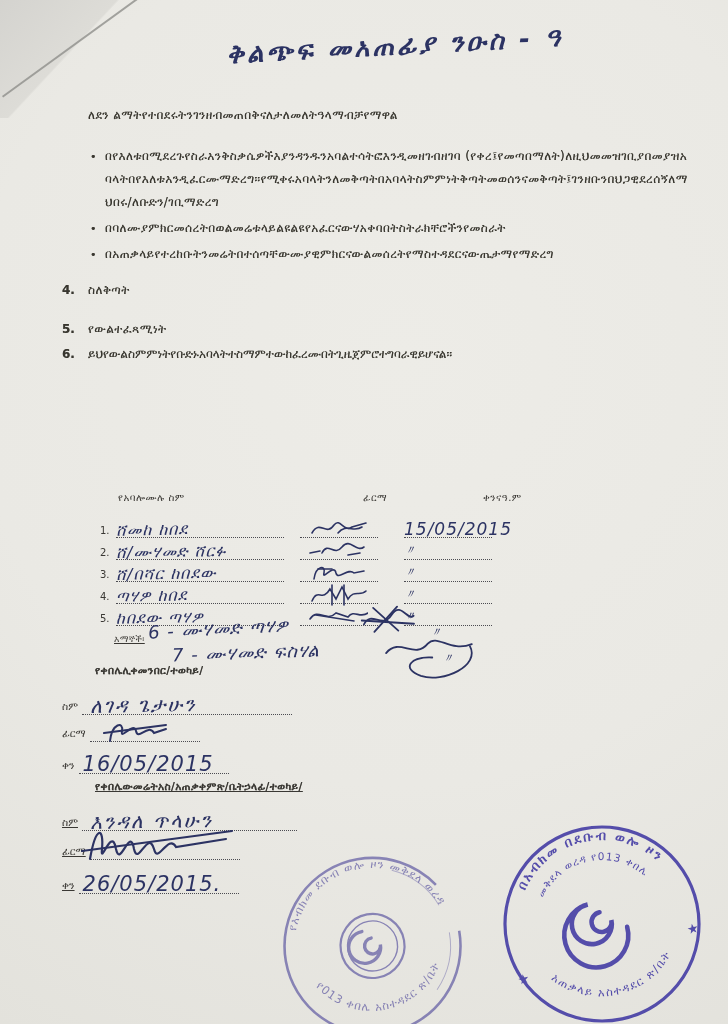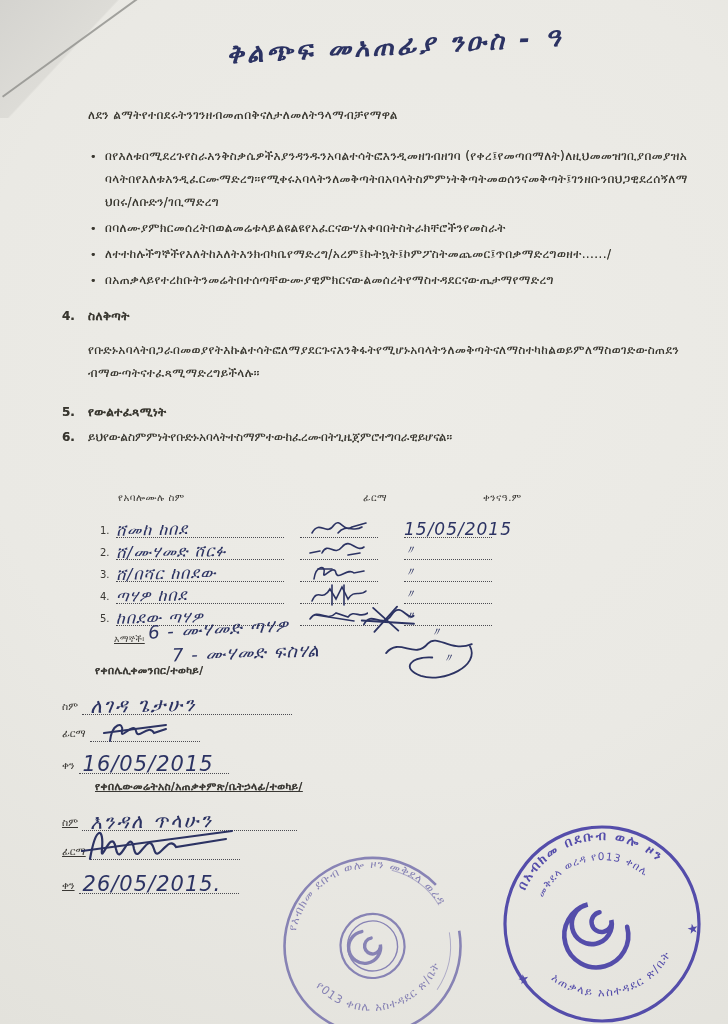--- a/index.html
+++ b/index.html
@@ -25,21 +25,21 @@
   .doc-body { position:absolute; left:88px; top:92px; width:600px;
     font-size:12px; color:#38362f; text-shadow:0 0 .4px rgba(40,40,30,.55);margin-top:16px; }
   .intro { line-height:15px; letter-spacing:.4px; word-break:break-all; }
   ul.bullets { list-style:none; margin-top:22px; }
   ul.bullets li { position:relative; padding-left:17px; line-height:23px;
     margin-bottom:3px; word-break:break-all; letter-spacing:.4px; }
   ul.bullets li::before { content:"•"; position:absolute; left:2px; top:0; font-size:11px; }
   .sections { margin-top:13px; margin-left:-26px; }
   .sec-row { display:flex; line-height:23px; }
   .sec-no { width:26px; flex:0 0 26px; font-weight:bold; }
-  .sec-title { font-weight:bold; letter-spacing:.4px; }
+  .sec-title { font-weight:normal; letter-spacing:.4px; }
   .sec-body { margin:11px 0 0 26px; line-height:23px; word-break:break-all; letter-spacing:.4px; }
   .sec-gap { margin-top:8px; }
   
   .sig-table { position:absolute; left:100px; top:492px; width:580px; font-size:10px; }
   .tbl-head { display:flex; margin-bottom:12px; letter-spacing:.5px; }
   .th-name { margin-left:18px; width:245px; }
   .th-sig  { width:120px; }
   .th-date { width:120px; }
   .tbl-row { display:flex; align-items:flex-end; height:22px; }
   .td-num { width:16px; flex:0 0 16px; font-size:10px; padding-bottom:2px; }
@@ -81,29 +81,27 @@
   <div class="corner-shade"></div>
   <div class="corner-line"></div>
 
   <div class="hand hand-title">ቅልጭፍ መአጠፊያ ንዑስ - ዓ</div>
 
   <div class="doc-body">
     <div class="intro">ለደን ልማትየተበደሩትንገንዘብመጠበቅናለታለመለትዓላማብቻየማዋል</div>
     <ul class="bullets">
       <li>በየእለቱበሚደረጉየስራእንቅስቃሴዎችእያንዳንዱንአባልተሳትፎእንዲመዘገብዘገባ (የቀረ፤የመጣበማለት)ለዚህመመዝገቢያበመያዝአባላትበየእለቱእንዲፈርሙማድረግ።የሚቀሩአባላትንለመቅጣትበአባላትስምምነትቅጣትመወሰንናመቅጣት፤ገንዘቡንበህጋዊደረሰኝለማህበሩ/ለቡድን/ገቢማድረግ</li>
       <li>በባለሙያምክርመሰረትበወልመሬቱላይልዩልዩየአፈርናውሃአቀባበትስትራክቸሮችንየመስራት</li>
-      <li>ለተተከሉችግኞችየእለትከእለትእንክብካቤየማድረግ/አረም፤ኩትኳት፤ኮምፖስትመጨመር፤ጥበቃማድረግወዘተ....../</li>
       <li>በአጠቃላይየተረከቡትንመሬትበተሰጣቸውሙያዊምክርናውልመሰረትየማስተዳደርናውጤታማየማድረግ</li>
     </ul>
     <div class="sections">
       <div class="sec-row">
         <span class="sec-no">4.</span>
         <span class="sec-title">ስለቅጣት</span>
       </div>
-      <div class="sec-body">የቡድኑአባላትበጋራበመወያየትእኩልተሳትፎለማያደርጉናእንቅፋትየሚሆኑአባላትንለመቅጣትናለማስተካከልወይምለማስወገድውስጠደንብማውጣትናተፈጻሚማድረግይችላሉ።</div>
       <div class="sec-row sec-gap" style="margin-top:16px">
         <span class="sec-no">5.</span>
         <span class="sec-title">የውልተፈጻሚነት</span>
       </div>
       <div class="sec-row" style="margin-top:2px">
         <span class="sec-no" style="font-weight:bold">6.</span>
         <span>ይህየውልስምምነትየቡድኑአባላትተስማምተውከፈረሙበትጊዜጀምሮተግባራዊይሆናል።</span>
       </div>
     </div>
   </div>

